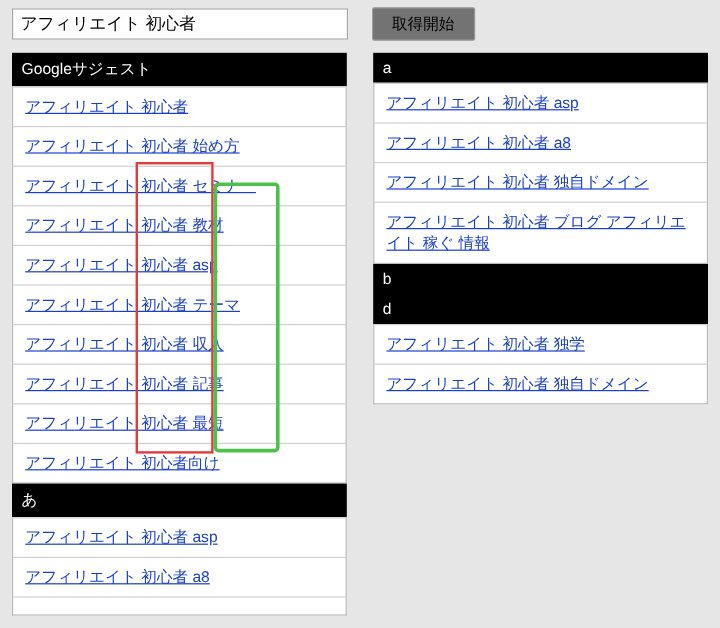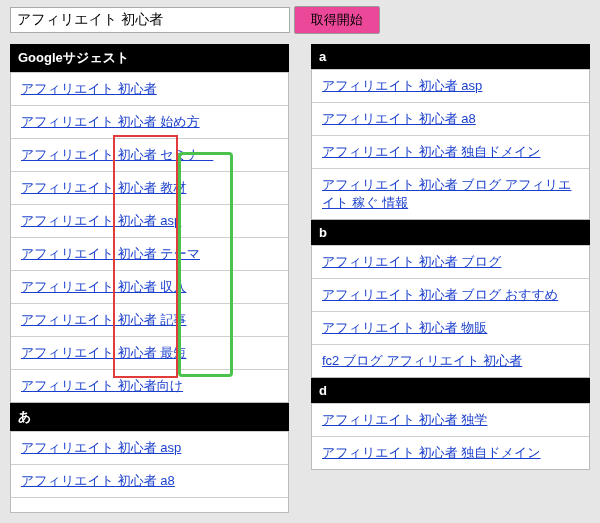--- a/index.html
+++ b/index.html
@@ -17,33 +17,33 @@
     width: 280px;
     height: 26px;
     font-size: 14px;
     padding: 2px 6px;
     border: 1px solid #aaa;
     background: #fff;
   }
   .fetch-btn {
     height: 28px;
     padding: 2px 16px;
-    margin-left: 0;
+    margin-left: 16px;
     font-size: 13px;
-    background: #ec4899;
+    background: #737373;
     border: 1px solid #999;
     border-radius: 2px;
     cursor: pointer;
   }
   .cols { display: flex; gap: 22px; position: relative; }
   .col { flex: 1; }
   .section-head {
     background: #000;
     color: #fff;
-    font-weight: bold;
+    font-weight: normal;
     font-size: 13px;
     padding: 5px 8px;
   }
   .list { border: 1px solid #bbb; border-top: none; background: #fff; }
   .item {
     padding: 7px 10px;
     border-top: 1px solid #cfcfcf;
     font-size: 13px;
   }
   .item a { color: #1a3fcc; text-decoration: underline; cursor: pointer; }
@@ -91,26 +91,20 @@
     </div>
   <div class="col" id="col-right">
       <div class="section-head">a</div>
       <div class="list">
         <div class="item"><a>アフィリエイト 初心者 asp</a></div>
         <div class="item"><a>アフィリエイト 初心者 a8</a></div>
         <div class="item"><a>アフィリエイト 初心者 独自ドメイン</a></div>
         <div class="item"><a>アフィリエイト 初心者 ブログ アフィリエイト 稼ぐ 情報</a></div>
       </div>
       <div class="section-head">b</div>
-      <div class="list">
-        <div class="item"><a>アフィリエイト 初心者 ブログ</a></div>
-        <div class="item"><a>アフィリエイト 初心者 ブログ おすすめ</a></div>
-        <div class="item"><a>アフィリエイト 初心者 物販</a></div>
-        <div class="item"><a>fc2 ブログ アフィリエイト 初心者</a></div>
-      </div>
       <div class="section-head">d</div>
       <div class="list">
         <div class="item"><a>アフィリエイト 初心者 独学</a></div>
         <div class="item"><a>アフィリエイト 初心者 独自ドメイン</a></div>
       </div>
     </div>
 
   <div class="box-red" id="box-red" style="left: 103px; top: 91px; width: 65px; height: 243px;"></div>
   <div class="box-green" id="box-green" style="left: 168px; top: 108px; width: 55px; height: 225px;"></div>
 </div>

